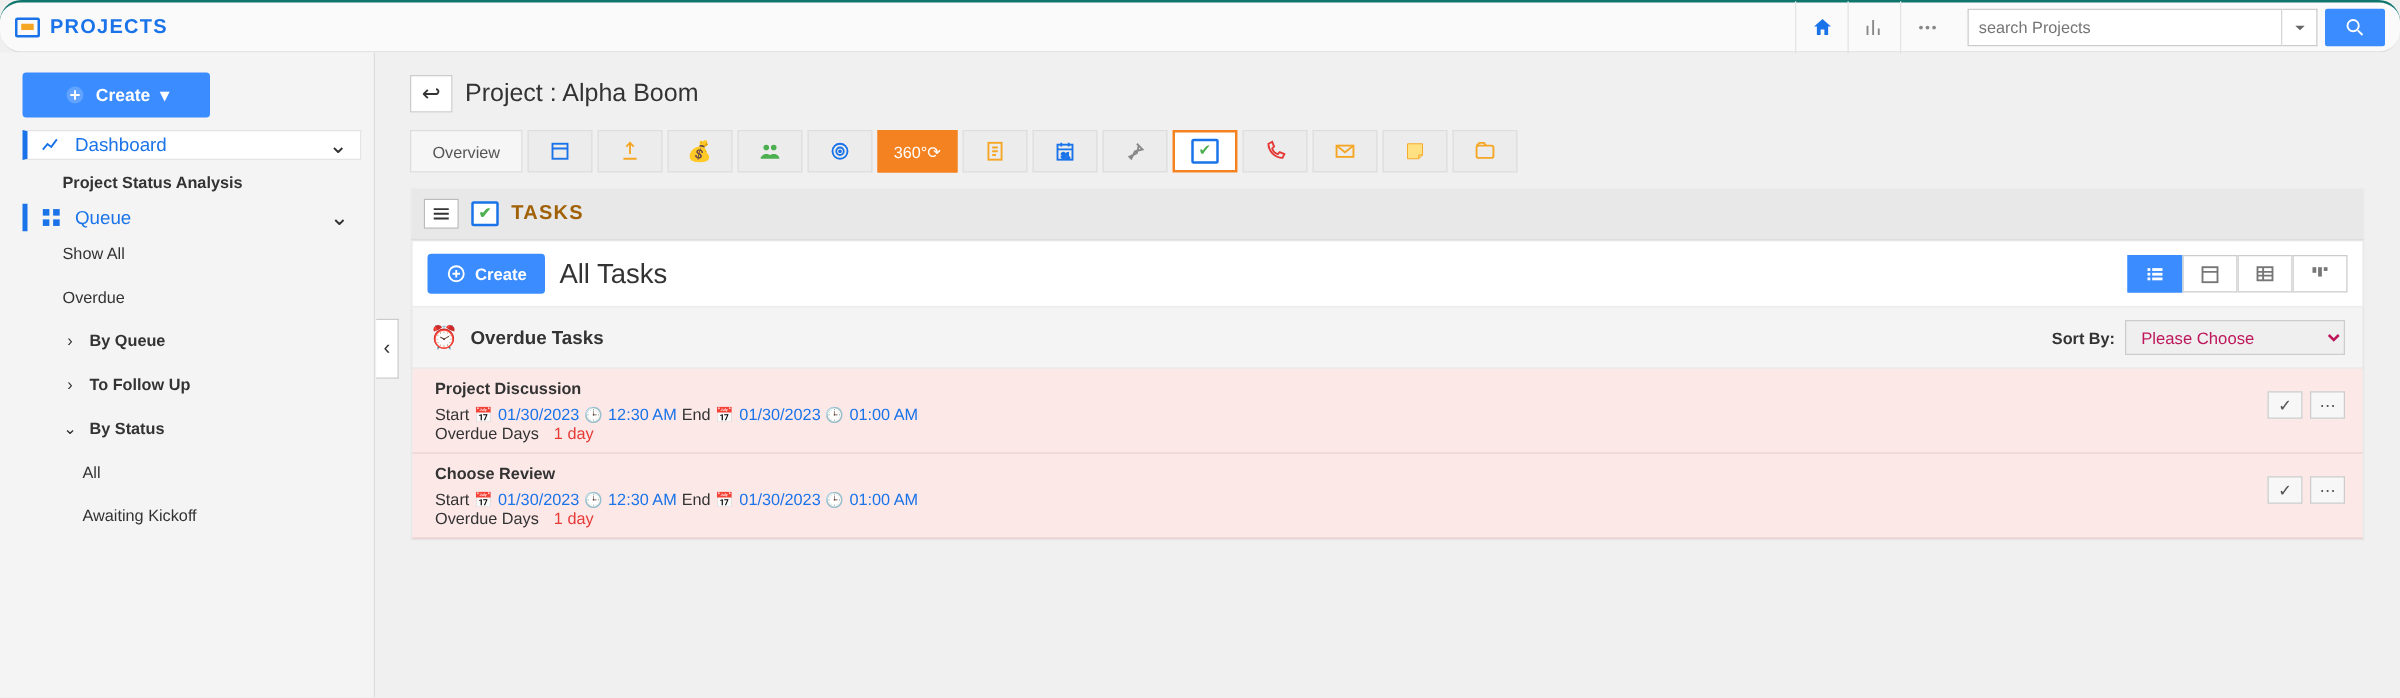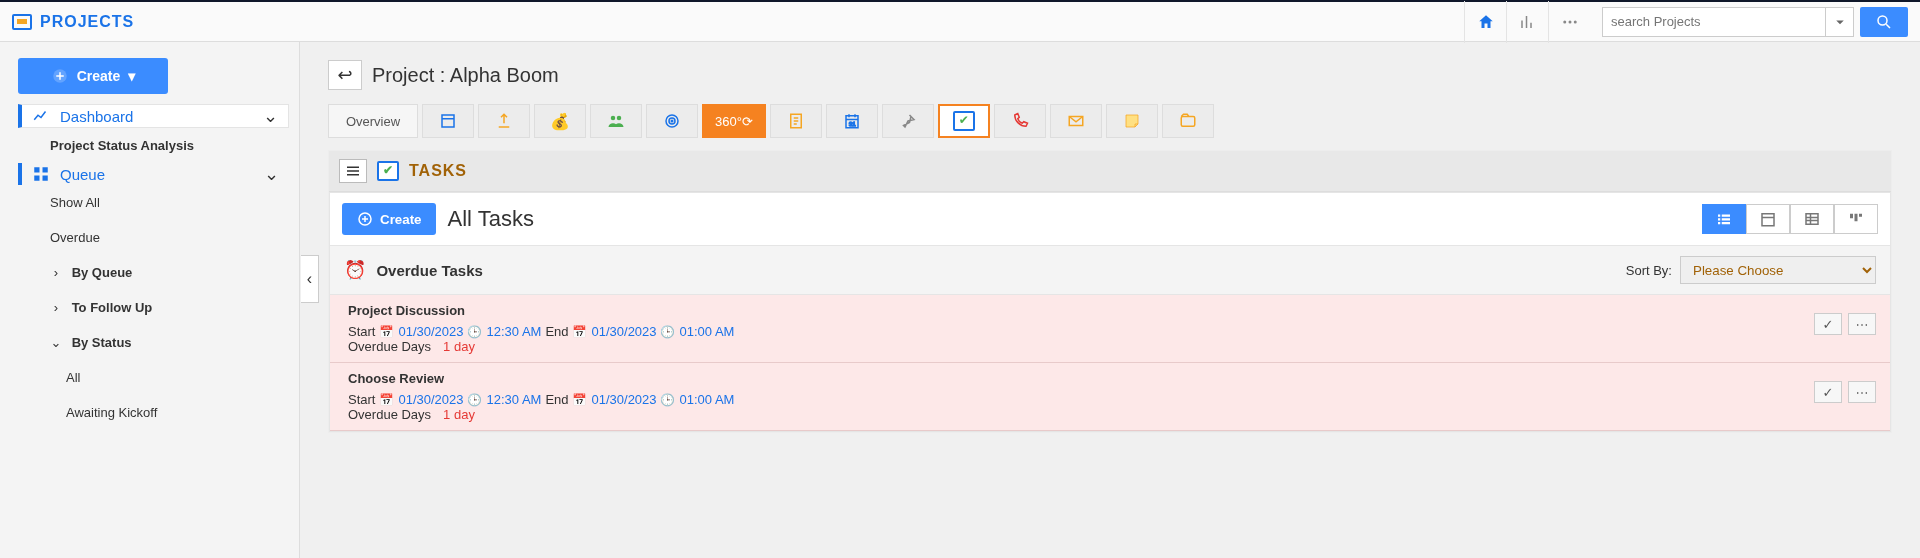--- a/index.html
+++ b/index.html
@@ -8,25 +8,26 @@
   font-size: 13px;
   background: #f0f0f0;
   color: #333;
   width: 1920px;
   height: 558px;
   overflow: hidden;
 }
 .topbar {
   height: 42px;
   background: #fafafa;
-  border-top: 2px solid #0f172a;
+  border-top: 2px solid #0f766e;
   border-bottom: 1px solid #ddd;
   display: flex;
   align-items: center;
   padding: 0 12px;
+  border-radius: 17px;
 }
 .topbar .brand {
   display: flex;
   align-items: center;
   gap: 8px;
   color: #1a73e8;
   font-weight: bold;
   font-size: 16px;
   letter-spacing: 1px;
 }
@@ -53,21 +54,21 @@
   font-size: 18px;
 }
 .topbar .iconbtn.active { color: #1a73e8; }
 .topbar .search-wrap {
   display: flex;
   align-items: center;
   margin-left: 12px;
 }
 .topbar .search-input {
   height: 30px;
-  width: 224px;
+  width: 252px;
   border: 1px solid #ccc;
   padding: 0 8px;
   font-size: 13px;
   outline: none;
 }
 .topbar .search-dd {
   height: 30px; width: 28px;
   border: 1px solid #ccc; border-left: none;
   display: flex; align-items: center; justify-content: center;
   background: #fff;
@@ -258,24 +259,24 @@
   border: 1px solid #e5e5e5;
   border-top: none;
   padding: 10px 14px;
   display: flex; align-items: center;
   gap: 10px;
 }
 .alarm-icon { color: #e53935; font-size: 18px; }
 .section-head .st { font-weight: 600; font-size: 15px; }
 .section-head .sort { margin-left: auto; display: flex; align-items: center; gap: 8px;}
 .section-head select {
-  height: 28px; width: 196px;
+  height: 28px; width: 176px;
   border: 1px solid #ccc;
   padding: 0 8px;
-  color: #a16207;
+  color: #be185d;
 }
 
 .task-list {
   border: 1px solid #e5e5e5;
   border-top: none;
 }
 .task {
   background: #fde8e8;
   border-bottom: 1px solid #e8caca;
   padding: 8px 18px;
@@ -536,21 +537,21 @@
                 <rect x="16" y="5" width="4" height="4"></rect>
               </svg>
             </div>
         </div>
       </div>
 
       <div class="section-head">
         <span class="alarm-icon">⏰</span>
         <span class="st">Overdue Tasks</span>
         <div class="sort">
-          <span style="font-weight:400">Sort By:</span>
+          <span style="font-weight:700">Sort By:</span>
           <select>
             <option>Please Choose</option>
           </select>
         </div>
       </div>
 
       <div class="task-list">
         <div class="task">
           <div class="tname">Project Discussion</div>
           <div class="row">

